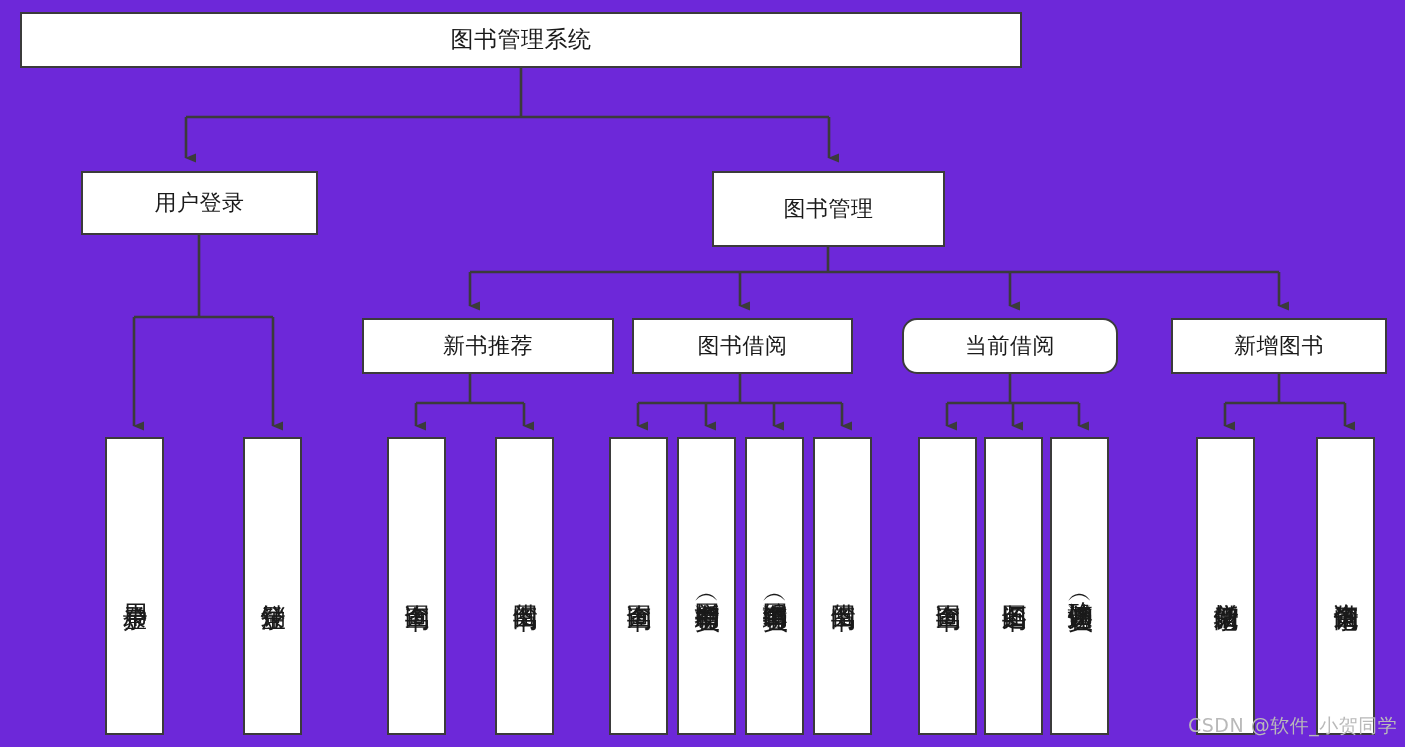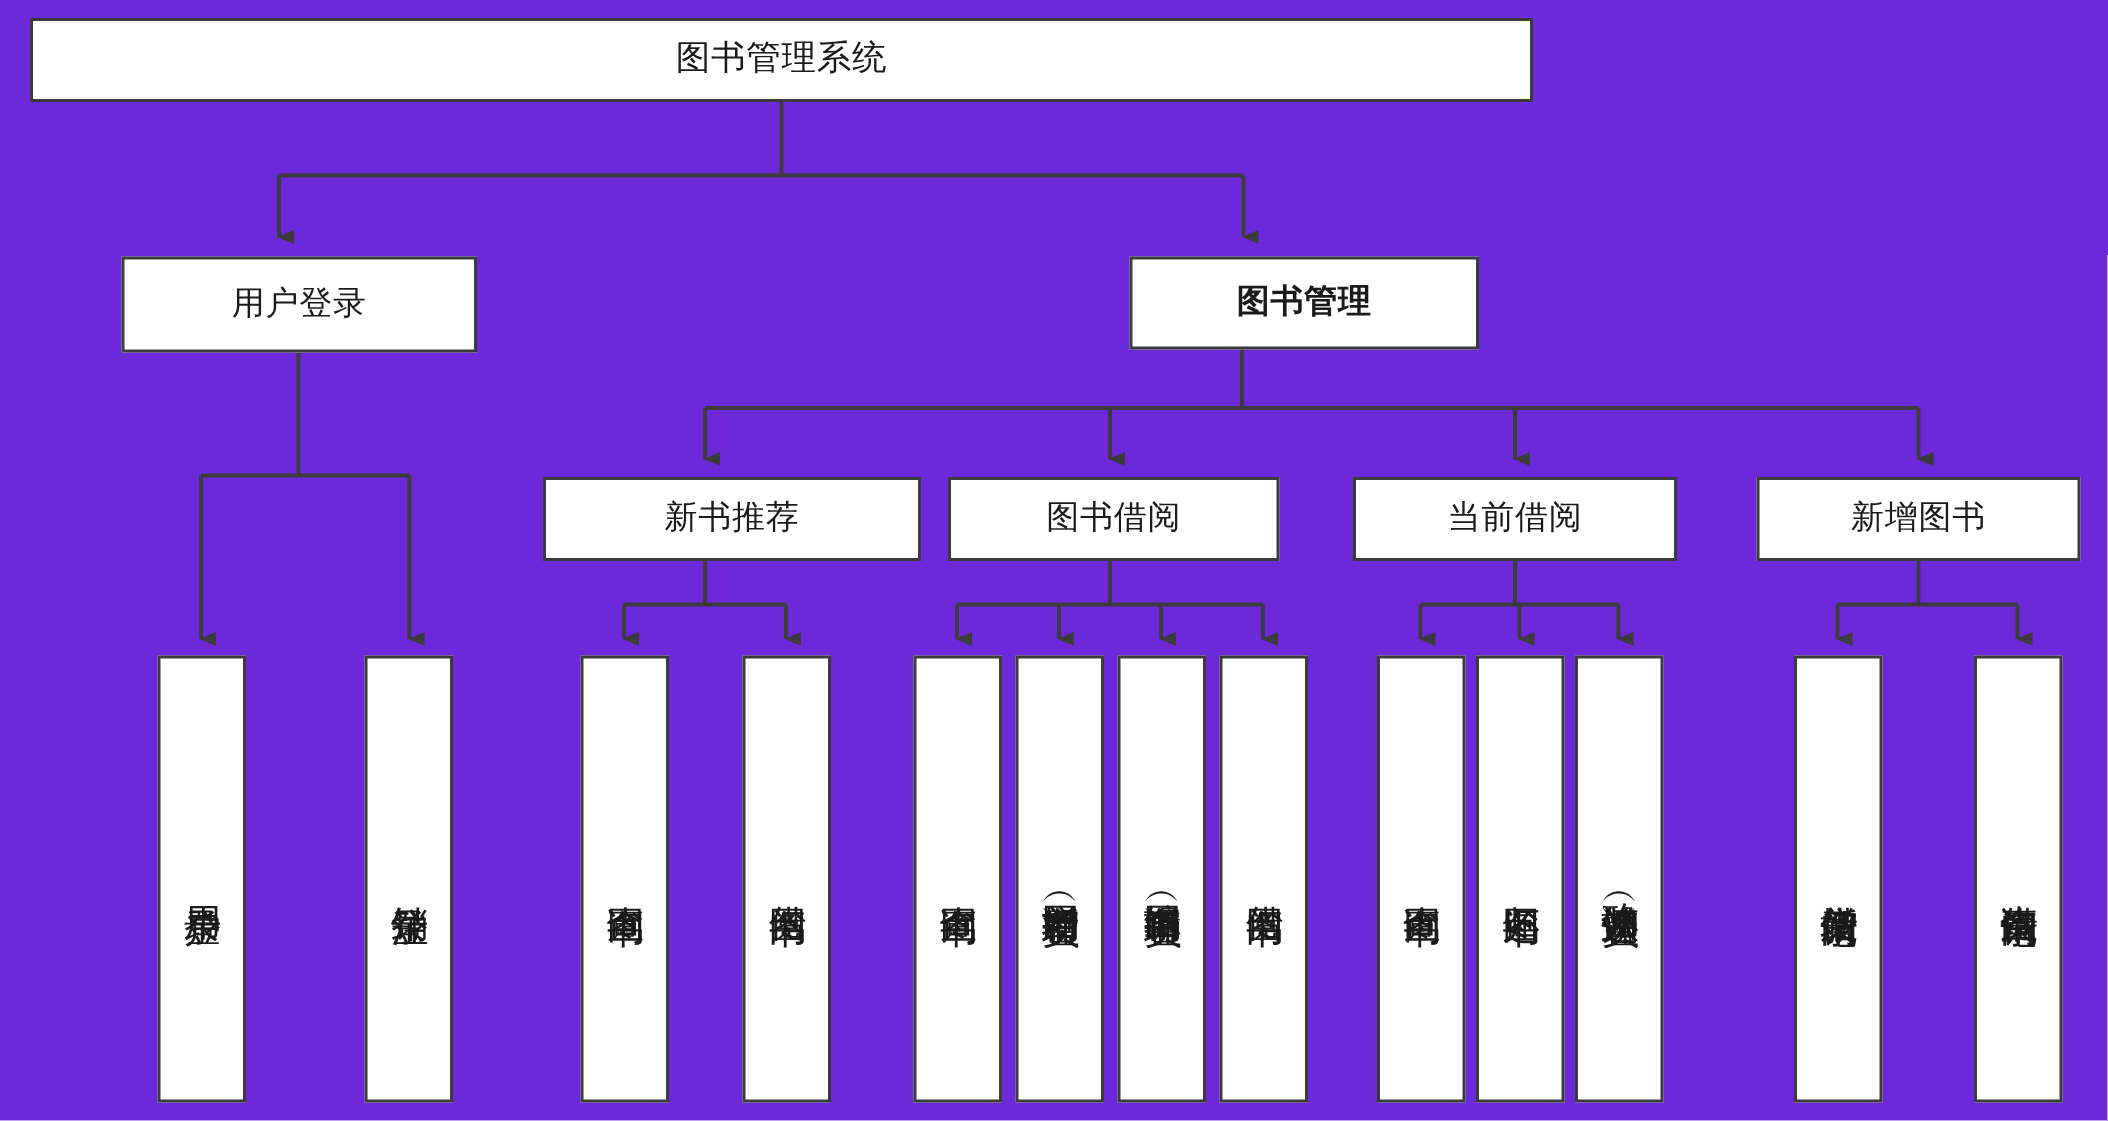--- a/index.html
+++ b/index.html
@@ -127,31 +127,31 @@
     </g>
   </svg>
 
   <div class="node root horiz" style="left:20px; top:12px; width:1002px; height:56px;">
     <span class="label">图书管理系统</span>
   </div>
 
   <div class="node horiz" style="left:81px; top:171px; width:237px; height:64px;">
     <span class="label">用户登录</span>
   </div>
-  <div class="node horiz" style="left:753px; top:171px; width:233px; height:62px;font-weight:bold;">
+  <div class="node horiz" style="left:712px; top:171px; width:233px; height:76px;">
     <span class="label">图书管理</span>
   </div>
 
   <div class="node horiz" style="left:362px; top:318px; width:252px; height:56px;">
     <span class="label">新书推荐</span>
   </div>
   <div class="node horiz" style="left:632px; top:318px; width:221px; height:56px;">
     <span class="label">图书借阅</span>
   </div>
-  <div class="node horiz" style="left:902px; top:318px; width:216px; height:56px;">
+  <div class="node horiz" style="left:902px; top:318px; width:216px; height:56px;border-radius:15px;">
     <span class="label">当前借阅</span>
   </div>
   <div class="node horiz" style="left:1171px; top:318px; width:216px; height:56px;">
     <span class="label">新增图书</span>
   </div>
 
   <div class="node vert" style="left:105px; top:437px; width:59px; height:298px;">
     <span class="label">用户登录</span>
   </div>
   <div class="node vert" style="left:243px; top:437px; width:59px; height:298px;">
@@ -188,14 +188,15 @@
     <span class="label">确认归还（管理员）</span>
   </div>
 
   <div class="node vert" style="left:1196px; top:437px; width:59px; height:298px;">
     <span class="label">新增借阅记录</span>
   </div>
   <div class="node vert" style="left:1316px; top:437px; width:59px; height:298px;">
     <span class="label">查询借阅记录</span>
   </div>
 
+  <div class="watermark">CSDN @软件_小贺同学</div>
 
 </div>
 
 </body></html>

